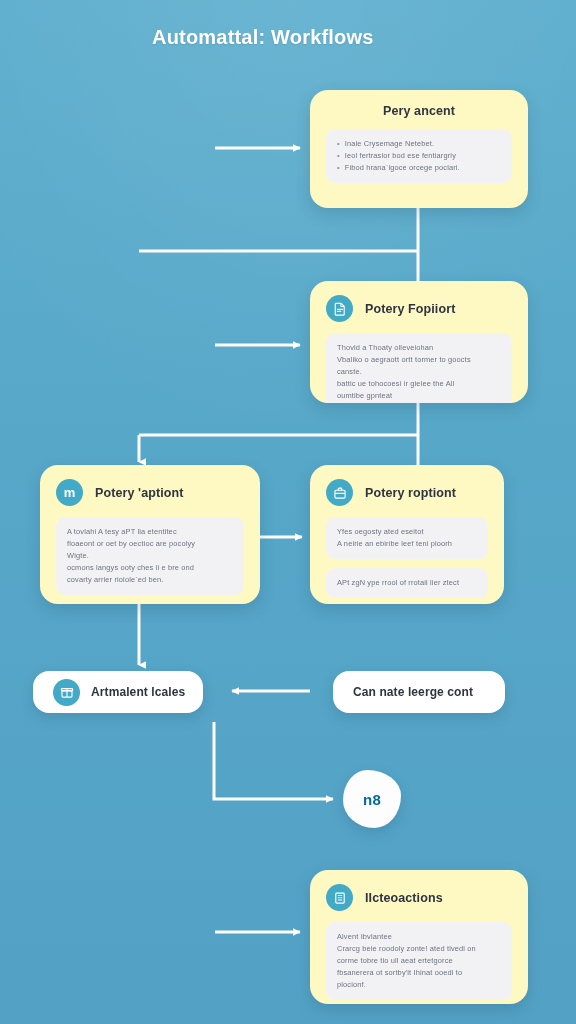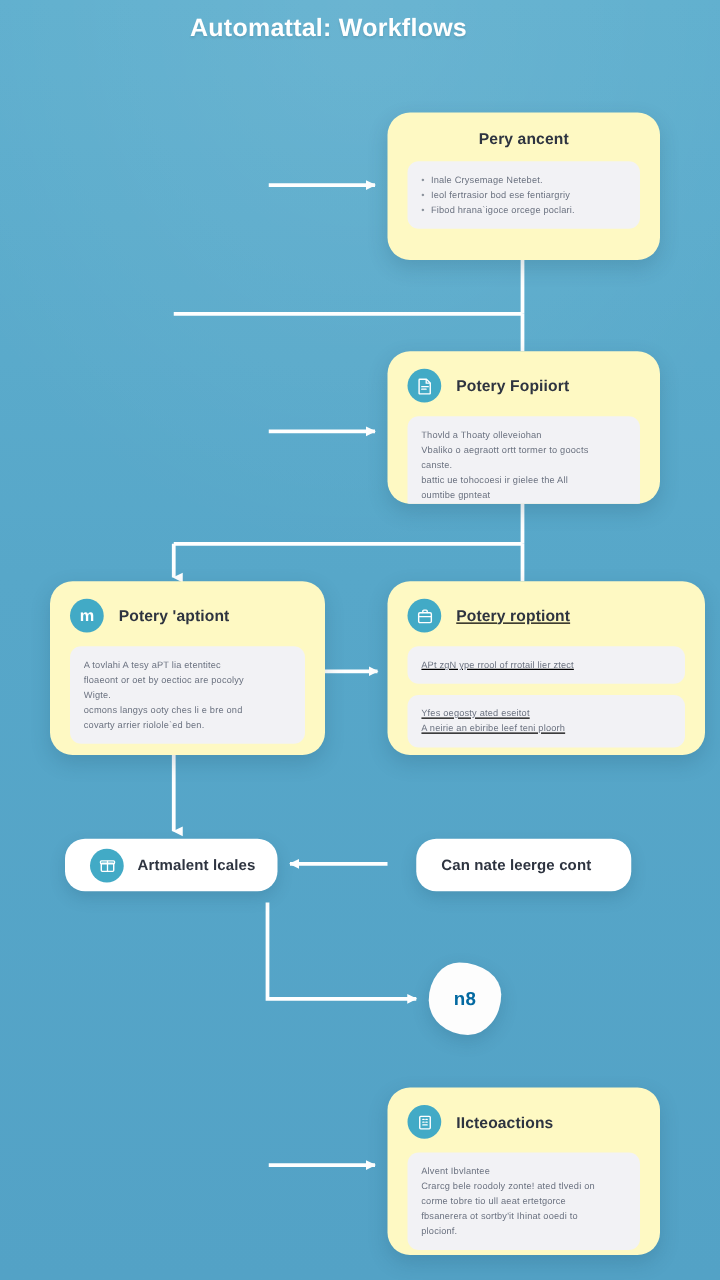--- a/index.html
+++ b/index.html
@@ -29,21 +29,21 @@
 
   #canvas {
     position: absolute;
     inset: 0;
   }
 
   
   #page-title {
     position: absolute;
     left: 152px;
-    top: 12px;
+    top: 26px;
     font-size: 20px;
     font-weight: bold;
     color: #ffffff;
     letter-spacing: 0.2px;
     text-shadow: 0 1px 2px rgba(0,0,0,0.10);
     white-space: nowrap;
   }
 
   
   #connectors {
@@ -253,41 +253,41 @@
     </div>
     <div class="panel">
       <div class="line">A tovlahi A tesy aPT lia etentitec</div>
       <div class="line">floaeont or oet by oectioc are pocolyy</div>
       <div class="line">Wigte.</div>
       <div class="line">ocmons langys ooty ches li e bre ond</div>
       <div class="line">covarty arrier riolole`ed ben.</div>
     </div>
   </div>
 
-  <div class="card" style="left:310px; top:465px; width:254px; height:139px;text-decoration:underline;">
+  <div class="card" style="left:310px; top:465px; width:194px; height:139px;">
     <div class="card-head">
       <div class="badge">
         <svg width="14" height="14" viewBox="0 0 16 16" aria-hidden="true">
           <rect x="2.2" y="4.8" width="11.6" height="9" rx="1.2" fill="none" stroke="#ffffff" stroke-width="1.3"></rect>
           <path d="M6 4.6V3.3a.9.9 0 0 1 .9-.9h2.2a.9.9 0 0 1 .9.9v1.3" fill="none" stroke="#ffffff" stroke-width="1.3" stroke-linecap="round"></path>
           <path d="M2.4 8.4h11.2" stroke="#ffffff" stroke-width="1.2"></path>
         </svg>
       </div>
       <div class="card-title">Potery roptiont</div>
     </div>
     <div class="panel">
-      <div class="line">APt zgN ype rrool of rrotail lier ztect</div>
-    </div>
-    <div class="panel">
       <div class="line">Yfes oegosty ated eseitot</div>
       <div class="line">A neirie an ebiribe leef teni ploorh</div>
     </div>
-  </div>
-
-  <div class="pill" style="left:52px; top:671px; width:170px; height:42px;">
+    <div class="panel">
+      <div class="line">APt zgN ype rrool of rrotail lier ztect</div>
+    </div>
+  </div>
+
+  <div class="pill" style="left:33px; top:671px; width:170px; height:42px;">
     <div class="badge">
       <svg width="14" height="14" viewBox="0 0 16 16" aria-hidden="true">
         <rect x="2.3" y="6.4" width="11.4" height="7.4" rx="1" fill="none" stroke="#ffffff" stroke-width="1.3"></rect>
         <rect x="1.6" y="4.2" width="12.8" height="2.6" rx="0.8" fill="none" stroke="#ffffff" stroke-width="1.3"></rect>
         <path d="M8 4.2v9.6" stroke="#ffffff" stroke-width="1.2"></path>
       </svg>
     </div>
     <div class="card-title">Artmalent lcales</div>
   </div>
 

